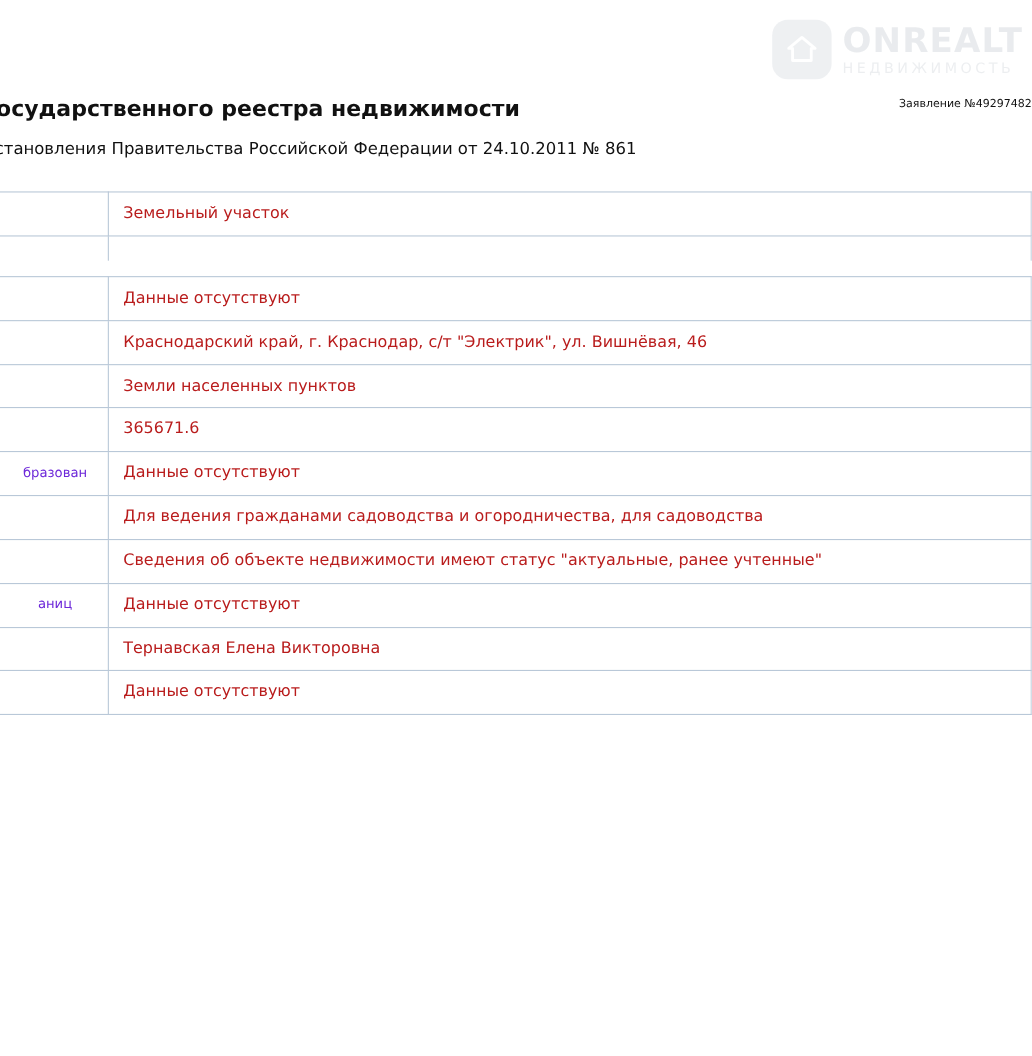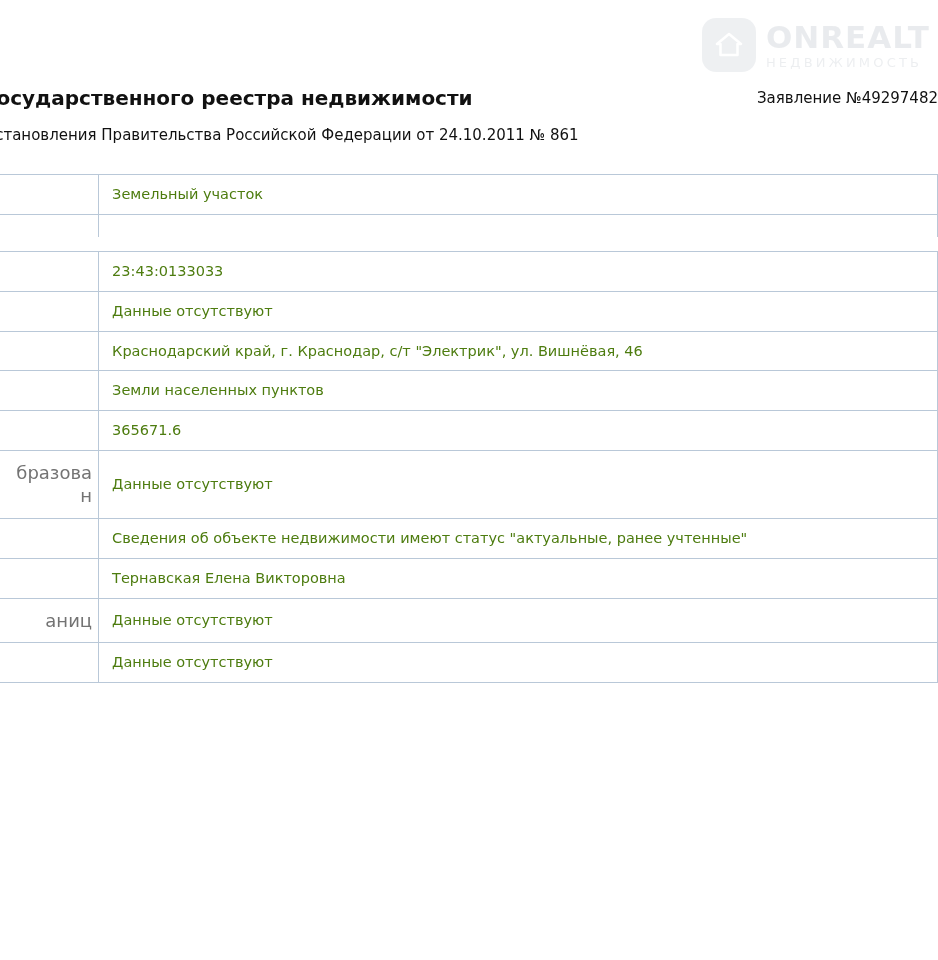--- a/index.html
+++ b/index.html
@@ -78,48 +78,48 @@
     font-size: 15px;
     color: #111;
     margin-top: 16px;
     margin-left: -14px;
     white-space: nowrap;
   }
   .app-number {
     position: absolute;
     right: 0;
     top: 3px;
-    font-size: 15px;
+    font-size: 10px;
     color: #111;
     white-space: nowrap;
   }
 
   
   .doc-table {
     position: absolute;
     left: -2px;
     top: 174px;
     width: 940px;
     border-collapse: collapse;
     table-layout: fixed;
     font-size: 14.5px;
   }
   .doc-table td {
     border: 1px solid #b9c8d8;
     padding: 10px 9px;
     vertical-align: middle;
-    color: #4d7c0f;
+    color: #b91c1c;
     line-height: 1.3;
   }
   .col-label { width: 100px; }
   .col-value { width: 838px; }
   td.label {
-    font-size: 18px;
-    color: #737373;
-    text-align: right;
+    font-size: 12px;
+    color: #6d28d9;
+    text-align: center;
     padding-right: 6px;
     word-wrap: break-word;
   }
   td.value {
     padding-left: 13px;
     white-space: nowrap;
   }
   tr.spacer td {
     border-left: 1px solid #b9c8d8;
     border-right: 1px solid #b9c8d8;
@@ -173,24 +173,20 @@
       <tr class="spacer">
         <td></td>
         <td></td>
       </tr>
 
       <tr class="gap">
         <td></td>
         <td></td>
       </tr>
 
-      <tr>
-        <td class="label"></td>
-        <td class="value">23:43:0133033</td>
-      </tr>
 
 
       <tr>
         <td class="label"></td>
         <td class="value">Данные отсутствуют</td>
       </tr>
 
       <tr>
         <td class="label"></td>
         <td class="value">Краснодарский край, г. Краснодар, с/т "Электрик", ул. Вишнёвая, 46</td>
@@ -205,35 +201,39 @@
       <tr>
         <td class="label"></td>
         <td class="value">365671.6</td>
       </tr>
 
       <tr>
         <td class="label">бразован</td>
         <td class="value">Данные отсутствуют</td>
       </tr>
 
+      <tr>
+        <td class="label"></td>
+        <td class="value">Для ведения гражданами садоводства и огородничества, для садоводства</td>
+      </tr>
 
       <tr>
         <td class="label"></td>
         <td class="value">Сведения об объекте недвижимости имеют статус "актуальные, ранее учтенные"</td>
       </tr>
 
 
       <tr>
+        <td class="label">аниц</td>
+        <td class="value">Данные отсутствуют</td>
+      </tr>
+
+      <tr>
         <td class="label"></td>
         <td class="value">Тернавская Елена Викторовна</td>
-      </tr>
-
-      <tr>
-        <td class="label">аниц</td>
-        <td class="value">Данные отсутствуют</td>
       </tr>
 
 
       <tr>
         <td class="label"></td>
         <td class="value">Данные отсутствуют</td>
       </tr>
 
     </tbody>
   </table>

